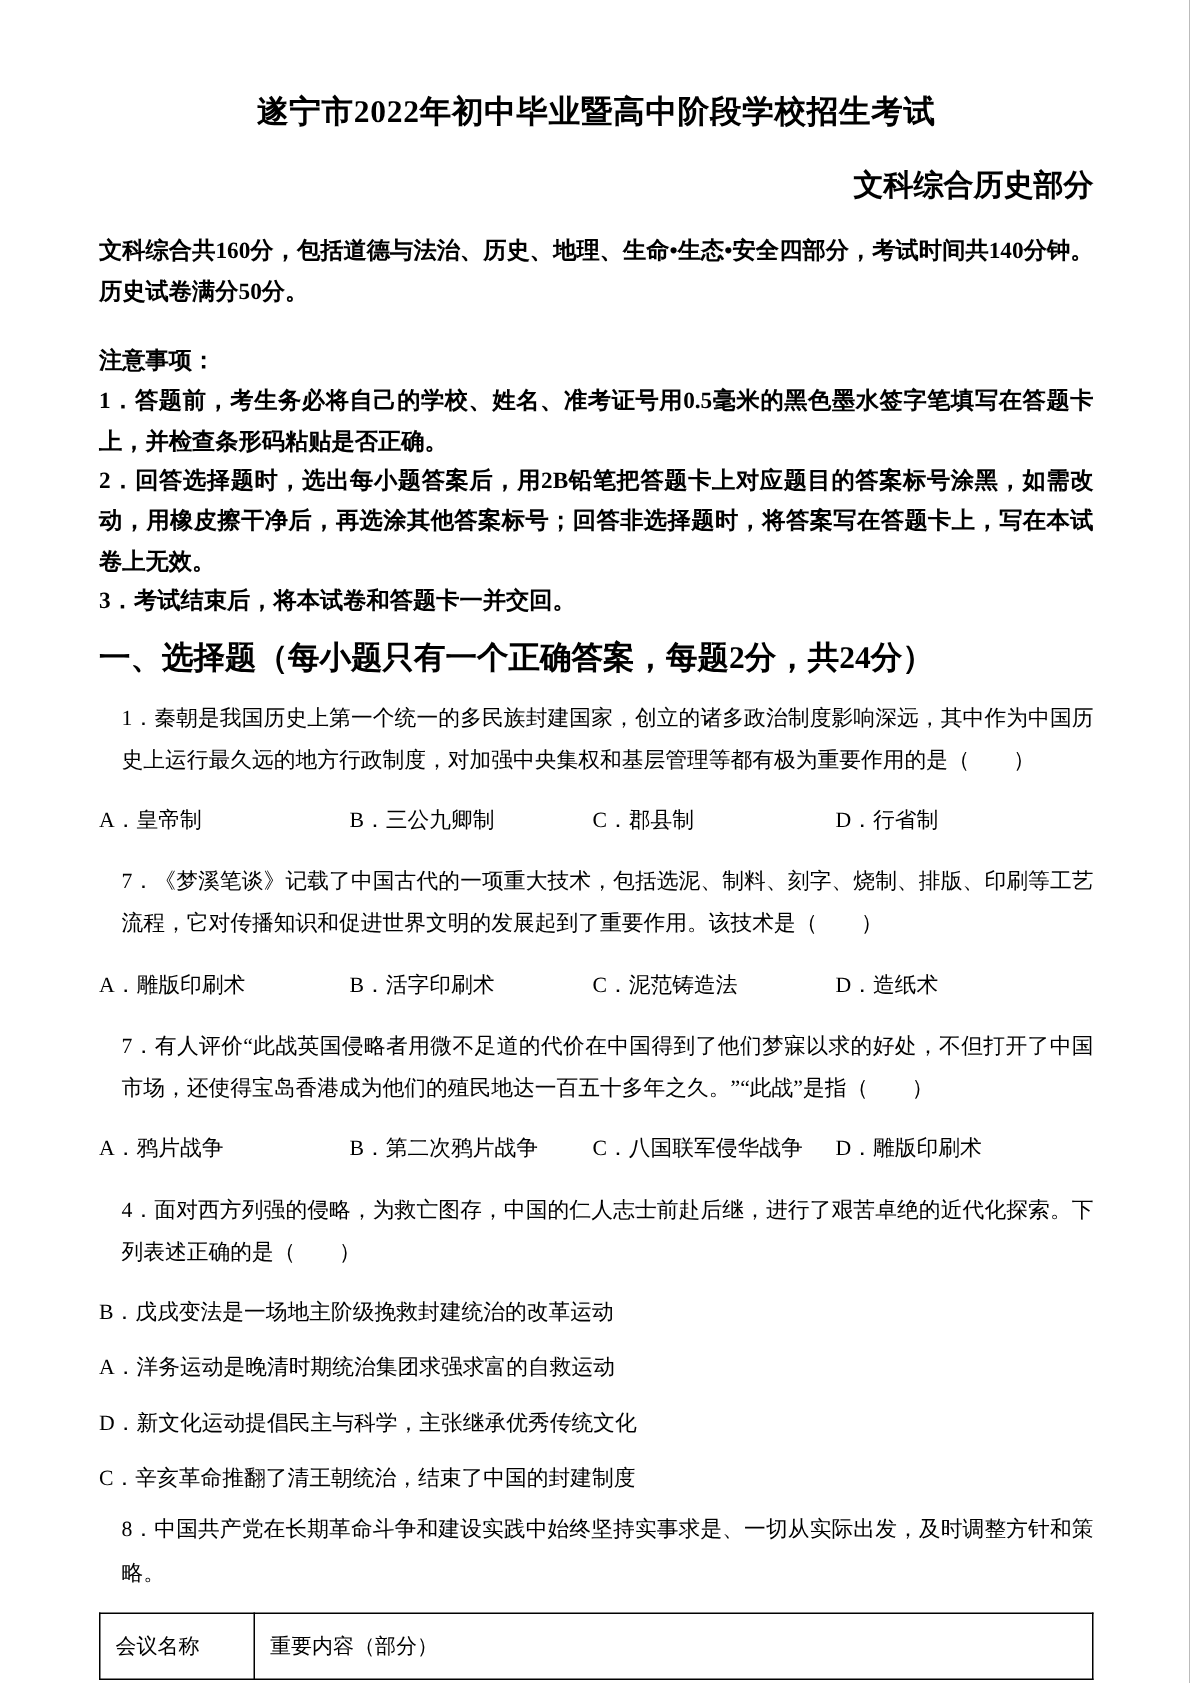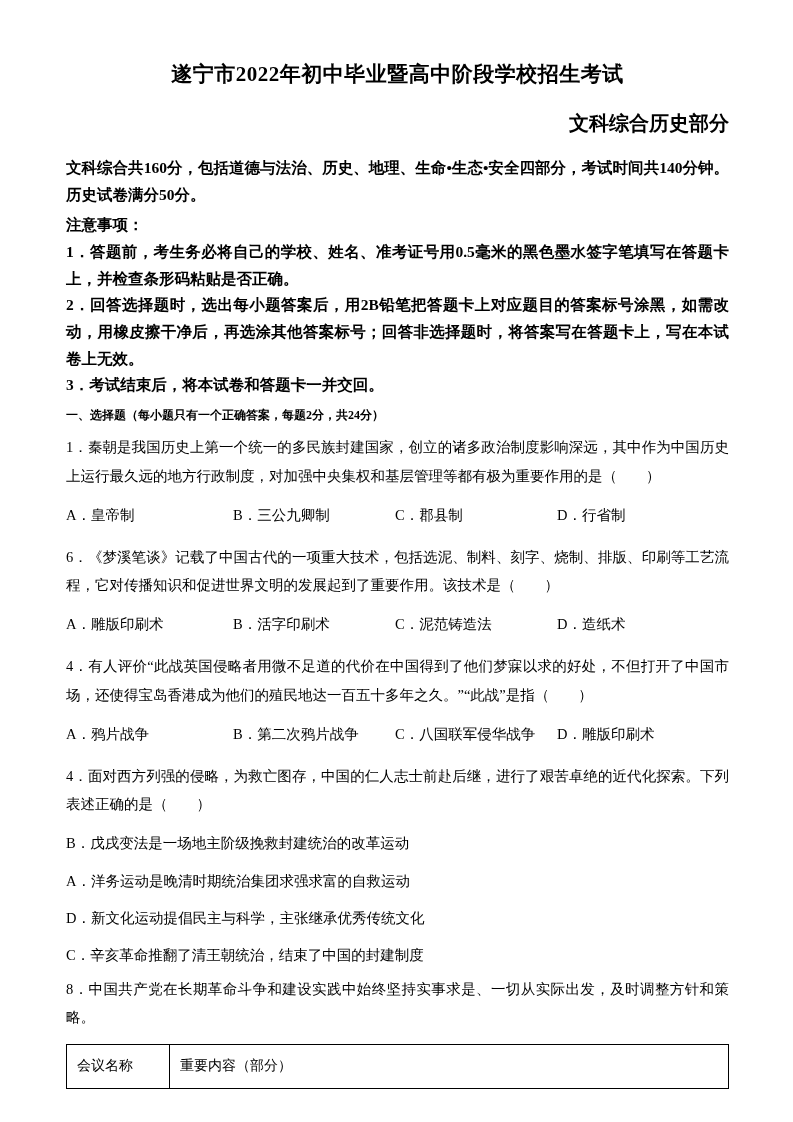--- a/index.html
+++ b/index.html
@@ -27,33 +27,34 @@
     font-size: 20px;
     font-weight: bold;
     margin-bottom: 18px;
   }
   .para-bold {
     font-size: 15.5px;
     font-weight: bold;
     line-height: 1.72;
     text-align: justify;
   }
-  .notice-head { margin-top: 4px; }
+  .notice-head { margin-top: 20px; }
   .section-header {
-    font-size: 12px;
+    font-size: 21px;
     font-weight: bold;
     line-height: 1.7;
     margin-top: 6px;
     margin-bottom: 8px;
   }
   .question { margin-top: 6px; }
   .stem {
     font-size: 14.5px;
     line-height: 1.95;
     text-align: justify;
+    margin-left: 15px;
   }
   .options-grid {
     display: grid;
     grid-template-columns: 167px 162px 162px auto;
     font-size: 14.5px;
     margin-top: 16px;
     margin-bottom: 18px;
   }
   .option-line {
     font-size: 14.5px;
@@ -100,31 +101,31 @@
     <p class="stem">1．秦朝是我国历史上第一个统一的多民族封建国家，创立的诸多政治制度影响深远，其中作为中国历史上运行最久远的地方行政制度，对加强中央集权和基层管理等都有极为重要作用的是（　　）</p>
     <div class="options-grid">
       <span>A．皇帝制</span>
       <span>B．三公九卿制</span>
       <span>C．郡县制</span>
       <span>D．行省制</span>
     </div>
   </div>
 
   <div class="question">
-    <p class="stem">6．《梦溪笔谈》记载了中国古代的一项重大技术，包括选泥、制料、刻字、烧制、排版、印刷等工艺流程，它对传播知识和促进世界文明的发展起到了重要作用。该技术是（　　）</p>
+    <p class="stem">7．《梦溪笔谈》记载了中国古代的一项重大技术，包括选泥、制料、刻字、烧制、排版、印刷等工艺流程，它对传播知识和促进世界文明的发展起到了重要作用。该技术是（　　）</p>
     <div class="options-grid">
       <span>A．雕版印刷术</span>
       <span>B．活字印刷术</span>
       <span>C．泥范铸造法</span>
       <span>D．造纸术</span>
     </div>
   </div>
 
   <div class="question">
-    <p class="stem">4．有人评价“此战英国侵略者用微不足道的代价在中国得到了他们梦寐以求的好处，不但打开了中国市场，还使得宝岛香港成为他们的殖民地达一百五十多年之久。”“此战”是指（　　）</p>
+    <p class="stem">7．有人评价“此战英国侵略者用微不足道的代价在中国得到了他们梦寐以求的好处，不但打开了中国市场，还使得宝岛香港成为他们的殖民地达一百五十多年之久。”“此战”是指（　　）</p>
     <div class="options-grid">
       <span>A．鸦片战争</span>
       <span>B．第二次鸦片战争</span>
       <span>C．八国联军侵华战争</span>
       <span>D．雕版印刷术</span>
     </div>
   </div>
 
   <div class="question">
     <p class="stem">4．面对西方列强的侵略，为救亡图存，中国的仁人志士前赴后继，进行了艰苦卓绝的近代化探索。下列表述正确的是（　　）</p>

